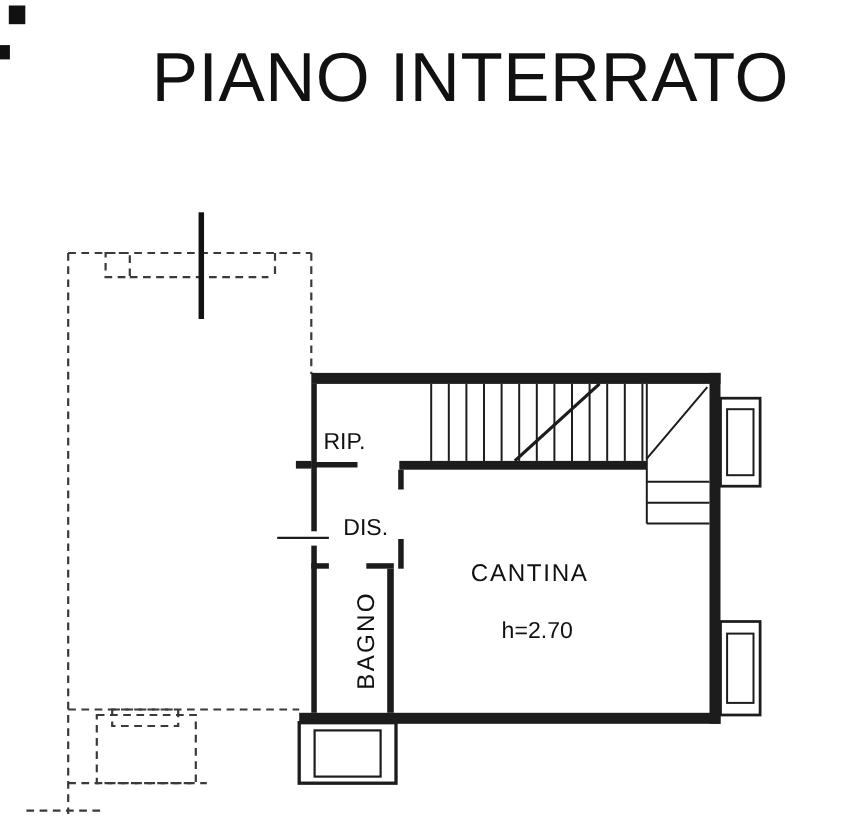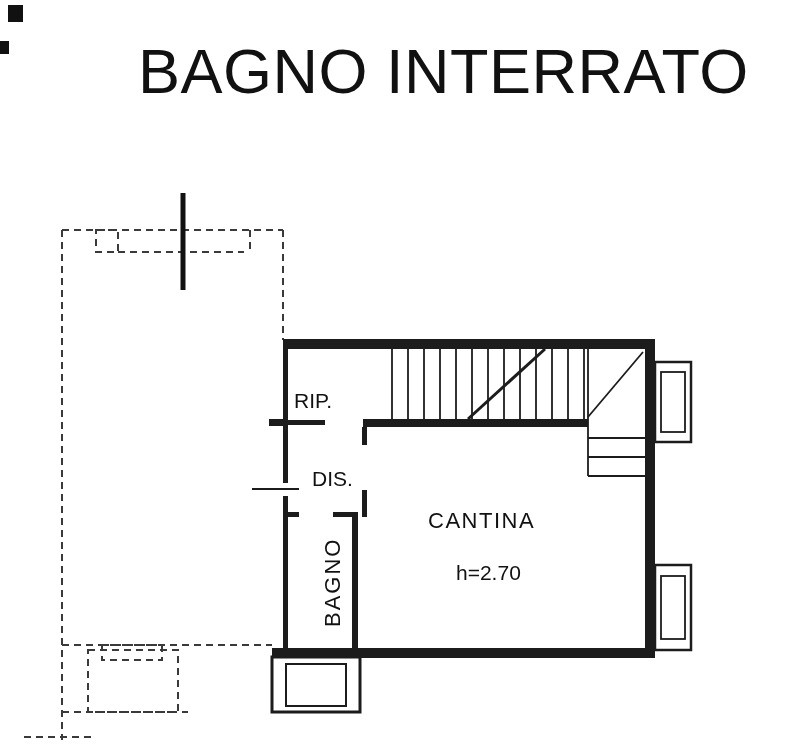--- a/index.html
+++ b/index.html
@@ -23,21 +23,21 @@
   svg text {
     font-family:"Liberation Sans", sans-serif;
     fill:#111111;
   }
 </style>
 </head>
 <body>
 
 <div class="canvas">
 
-  <div class="plan-title">BAGNO INTERRATO</div>
+  <div class="plan-title">PIANO INTERRATO</div>
 
   <svg width="788" height="748" viewBox="0 0 788 748">
 
     <g fill="#111">
       <rect x="8" y="5" width="15" height="17"></rect>
       <rect x="0" y="41" width="9" height="13"></rect>
     </g>
 
     <g stroke="#3a3a3a" stroke-width="2" fill="none" stroke-dasharray="7 5">
       <path d="M62,230 H283"></path>

